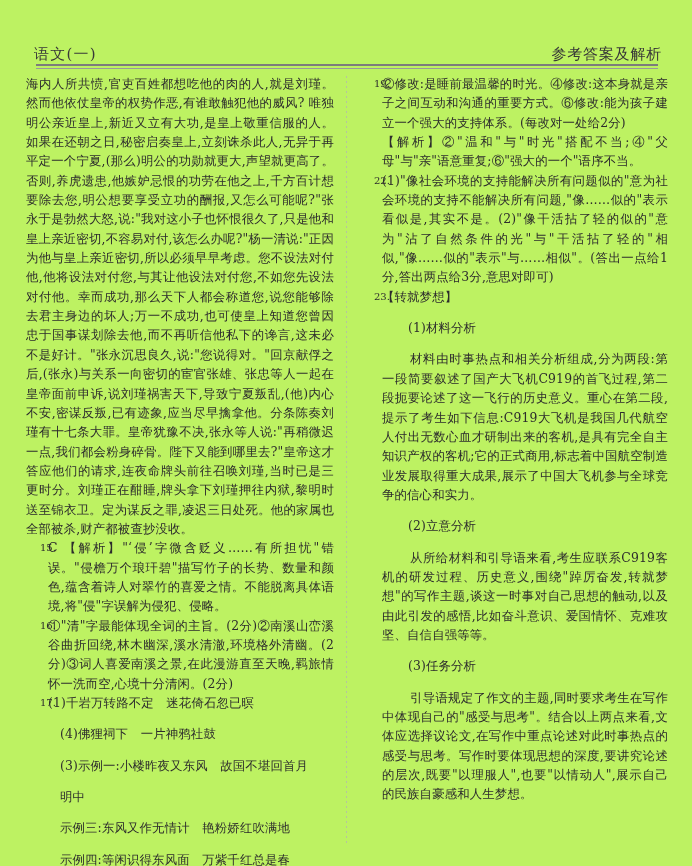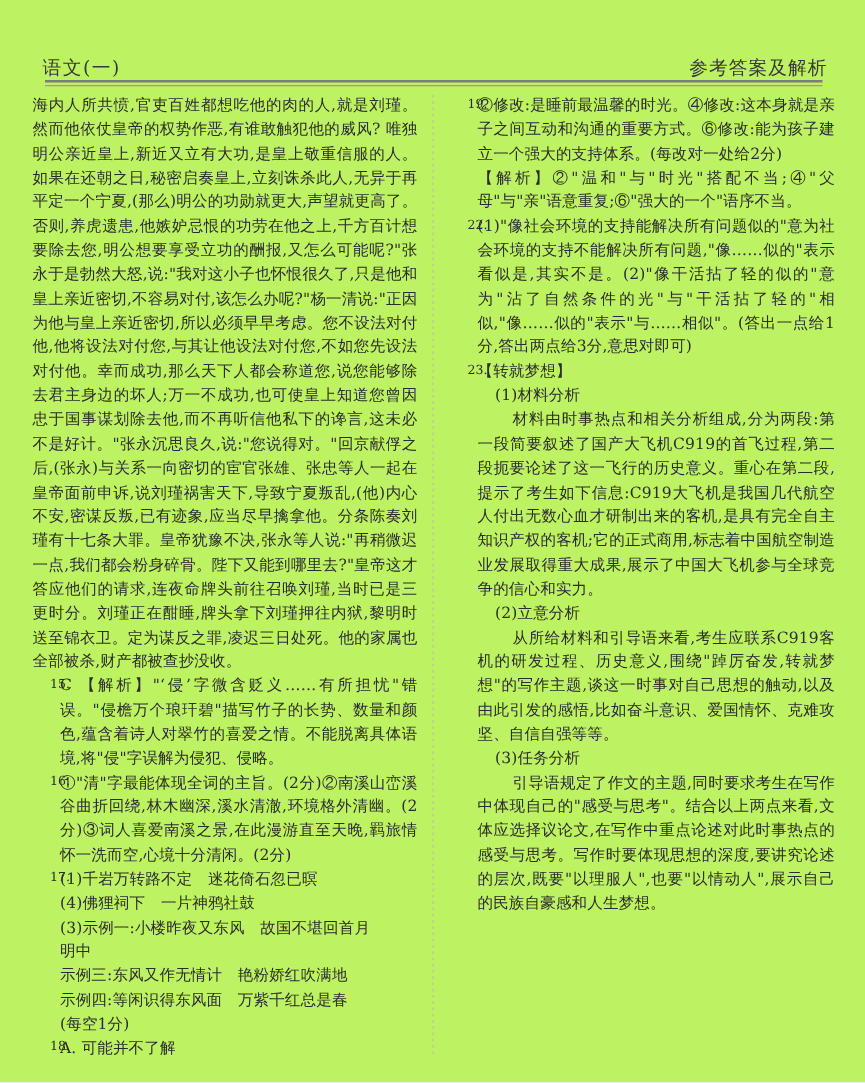--- a/index.html
+++ b/index.html
@@ -119,21 +119,21 @@
     position: absolute;
     left: 14px;
     top: 0;
     width: 21px;
     text-align: left;
     font-size: 10px;
     line-height: 19.35px;
     letter-spacing: 0;
   }
   .subline {
-    margin: 0;
+    margin: 12px;
     padding-left: 22px;
     font-size: 12.4px;
     line-height: 19.35px;
     text-align: left;
     letter-spacing: 0.15px;
     color: #2e2e2e;
   }
   .subline-wrap {
     margin: 0;
     padding-left: 22px;

